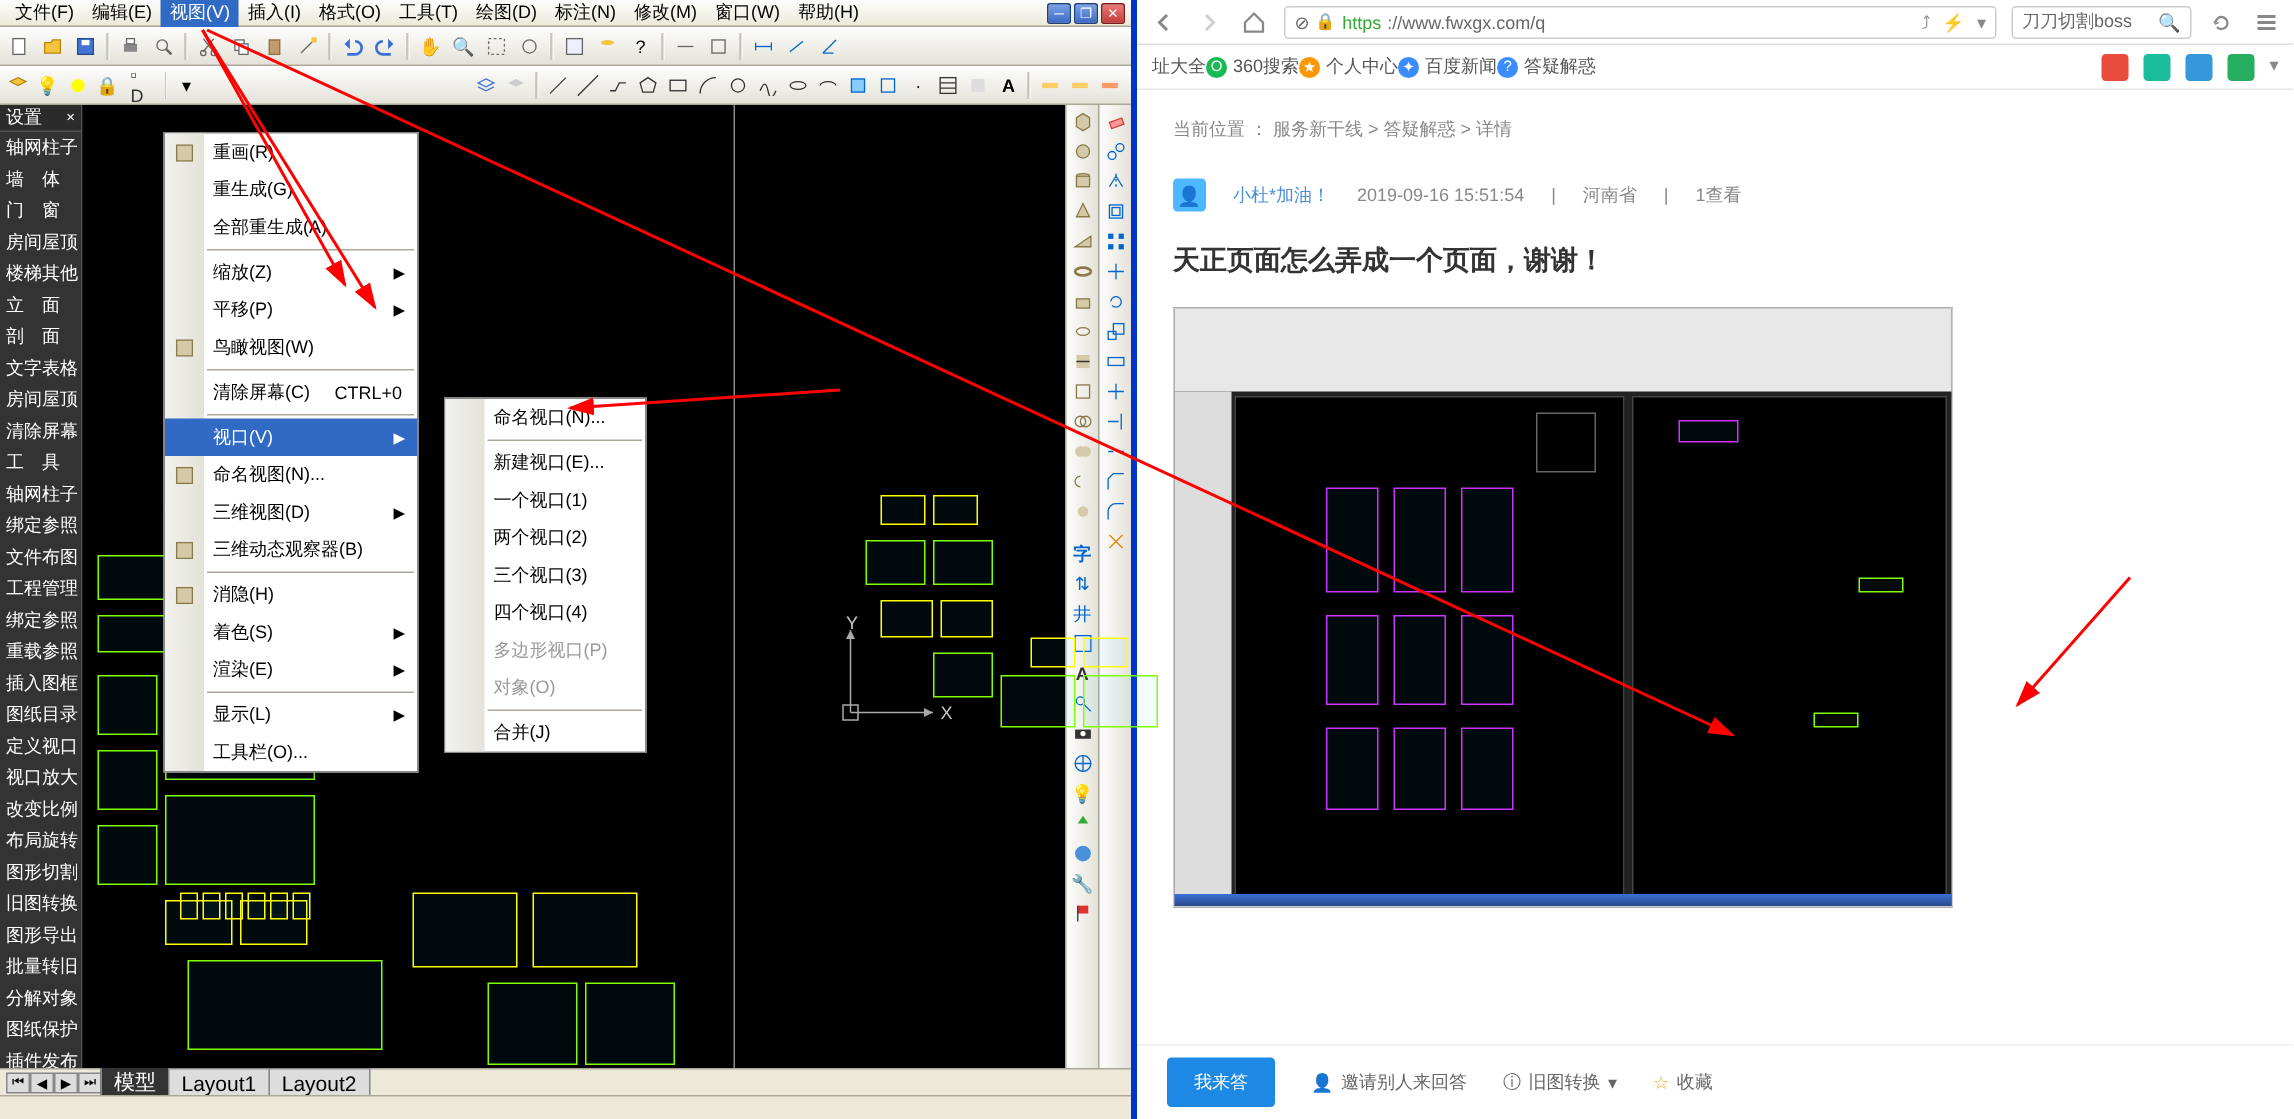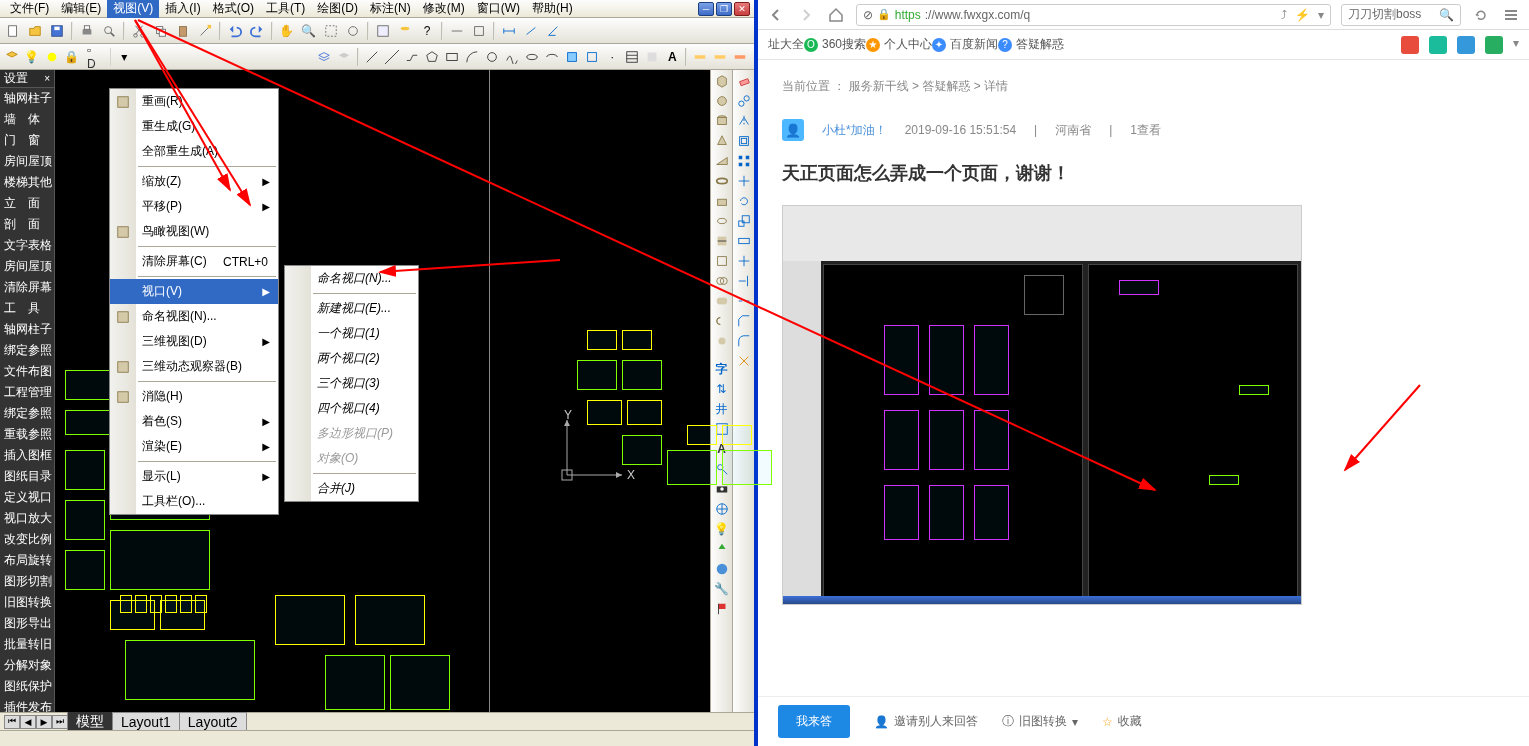--- a/index.html
+++ b/index.html
@@ -40,21 +40,21 @@
 .menu { position:absolute; background:#fff; border:1px solid #888; box-shadow:2px 2px 4px rgba(0,0,0,0.3); z-index:100; }
 .menu .menu-strip { position:absolute; left:0; top:0; bottom:0; width:26px; background:linear-gradient(to right,#f1f1ee,#e4e2d8); }
 .menu-item { position:relative; padding:4px 30px 4px 32px; cursor:default; white-space:nowrap; display:flex; align-items:center; }
 .menu-item.active { background:#316ac5; color:#fff; }
 .menu-item .arrow { position:absolute; right:8px; font-size:10px; }
 .menu-item .icon { position:absolute; left:5px; width:16px; height:16px; display:flex; align-items:center; justify-content:center; }
 .menu-sep { height:1px; background:#aca899; margin:2px 2px 2px 28px; }
 .menu-item.disabled { color:#999; }
 
 .menu1 { left:109px; top:18px; width:170px; }
-.menu2 { left:284px; top:195px; width:135px;font-style:italic; }
+.menu2 { left:296px; top:195px; width:135px; }
 
 
 .bottom-bar { height:18px; background:#ece9d8; display:flex; align-items:center; border-top:1px solid #aca899; padding:0 4px; gap:0; }
 .bt-nav { display:flex; gap:0; }
 .bt-nav .nbtn { width:16px; height:14px; border:1px solid #888; background:#ddd; display:flex; align-items:center; justify-content:center; font-size:9px; }
 .tab { padding:1px 8px; background:#ddd; border:1px solid #888; border-bottom:none; margin-left:-1px; font-size:14px; }
 .tab.active { background:#333; color:#fff; }
 
 
 .dwg { position:absolute; border:1px solid #0ff; background:rgba(0,200,255,0.05); }

